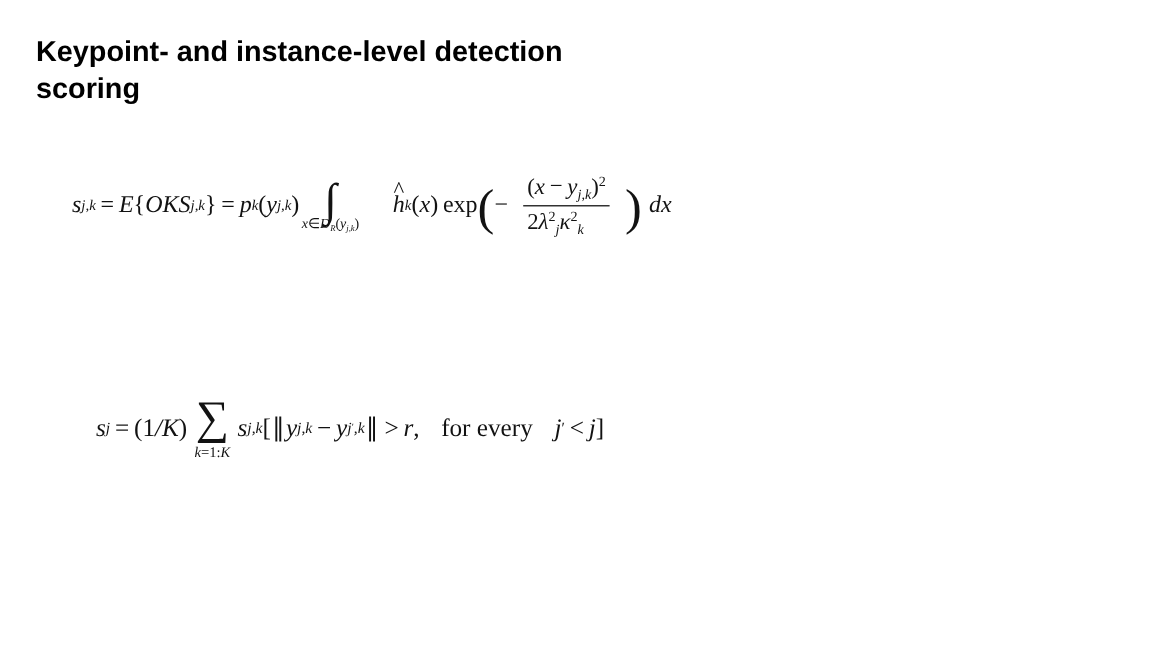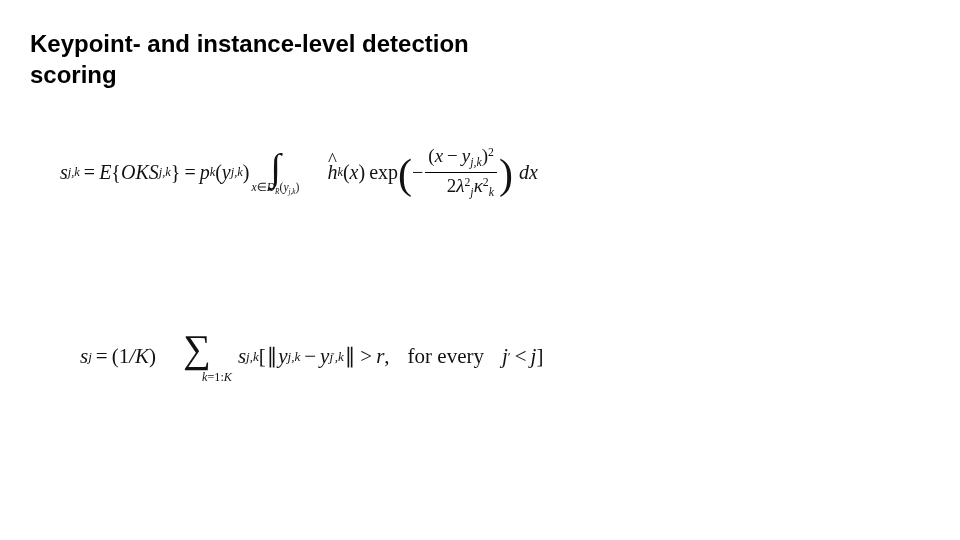--- a/index.html
+++ b/index.html
@@ -60,28 +60,28 @@
   .intsym .intlower { font-size: 0.58em; margin-top: -2px; font-style: italic; text-align: center; }
 
   .sumsym {
     display: inline-flex;
     flex-direction: column;
     align-items: center;
     margin: 0 6px;
     line-height: 1;
   }
   .sumsym .sumglyph { font-size: 1.85em; font-style: normal; }
-  .sumsym .sumlower { font-size: 0.58em; margin-top: 2px; font-style: italic; margin-left: 40px; }
+  .sumsym .sumlower { font-size: 0.58em; margin-top: 2px; font-style: italic; }
 
   .frac {
     display: inline-flex;
     flex-direction: column;
-    align-items: flex-end;
+    align-items: flex-start;
     vertical-align: middle;
-    margin: 0 2px;
+    margin: 0 13px;
   }
   .frac .num, .frac .den { padding: 0 3px; line-height: 1.15; font-size: 0.95em; }
   .frac .bar { width: 100%; height: 1px; background: #000; margin: 2px 0; }
 
   .bigparen {
     font-size: 2.1em;
     font-style: normal;
     line-height: 0;
     position: relative;
     top: 0.04em;

